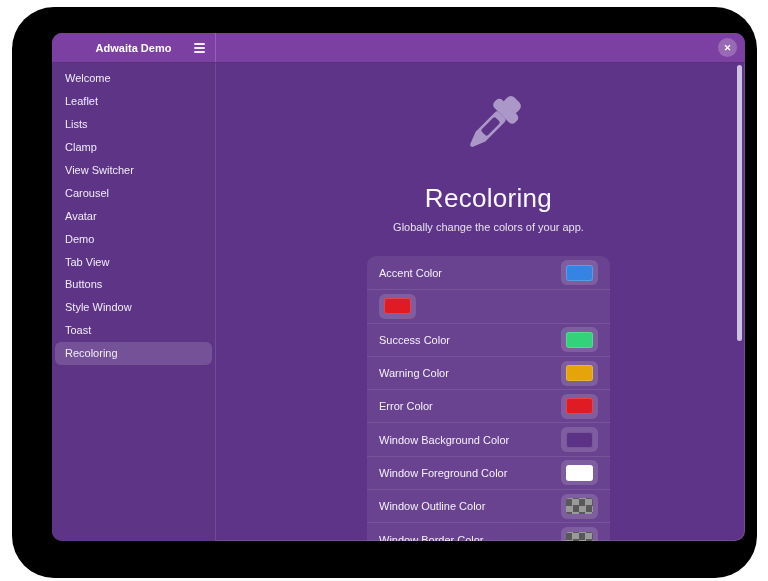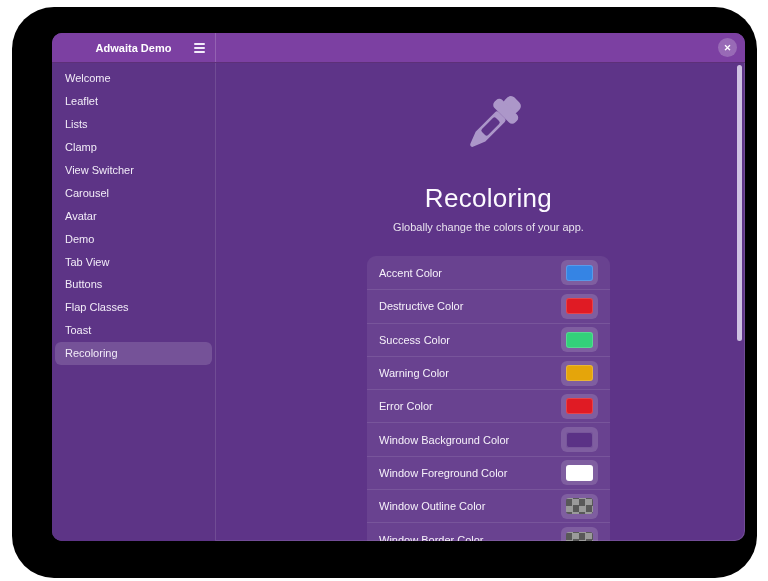--- a/index.html
+++ b/index.html
@@ -98,21 +98,21 @@
         <div class="side-item">Welcome</div>
         <div class="side-item">Leaflet</div>
         <div class="side-item">Lists</div>
         <div class="side-item">Clamp</div>
         <div class="side-item">View Switcher</div>
         <div class="side-item">Carousel</div>
         <div class="side-item">Avatar</div>
         <div class="side-item">Demo</div>
         <div class="side-item">Tab View</div>
         <div class="side-item">Buttons</div>
-        <div class="side-item">Flap Classes</div>
+        <div class="side-item">Style Window</div>
         <div class="side-item">Toast</div>
         <div class="side-item selected">Recoloring</div>
       </div>
 
       <div class="content">
         <div class="scroll-thumb"></div>
 
         <div class="status-page">
           <svg class="page-icon" viewBox="0 0 100 100" fill="currentColor" aria-hidden="true">
             <g transform="rotate(45 50 50)">
@@ -125,21 +125,20 @@
           <div class="page-subtitle">Globally change the colors of your app.</div>
 
           <div class="listbox">
             <div class="row">
               <span class="row-label">Accent Color</span>
               <div class="color-button">
                   <div class="swatch" style="background: rgb(53, 132, 228);"></div>
                 </div>
             </div>
             <div class="row">
-              <span class="row-label">Destructive Color</span>
               <div class="color-button">
                   <div class="swatch" style="background: rgb(224, 27, 36);"></div>
                 </div>
             </div>
             <div class="row">
               <span class="row-label">Success Color</span>
               <div class="color-button">
                   <div class="swatch" style="background: rgb(51, 209, 122);"></div>
                 </div>
             </div>

